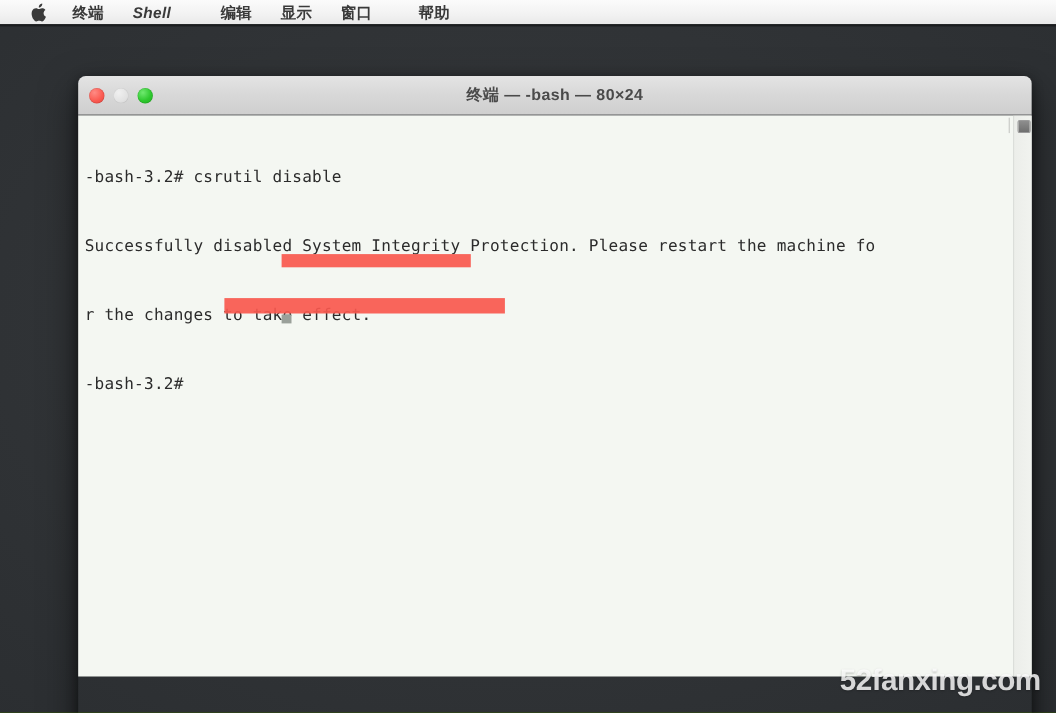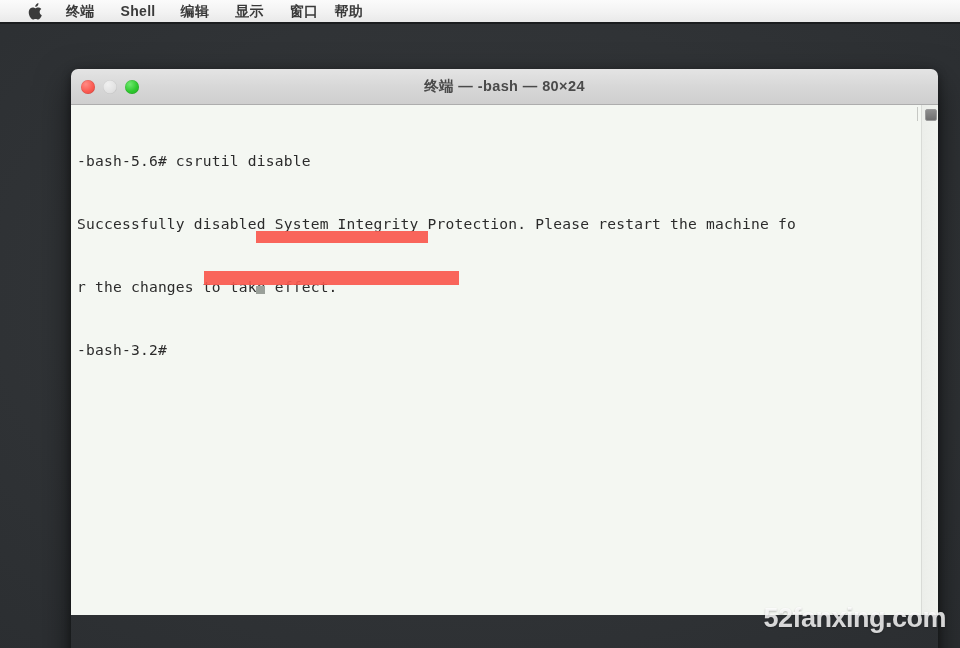--- a/index.html
+++ b/index.html
@@ -48,24 +48,24 @@
     cursor: default;
   }
   #apple-logo {
     margin-left: 28px;
     margin-right: 24px;
     display: flex;
     align-items: center;
     justify-content: center;
   }
   #menu-terminal { margin-right: 26px; }
-  #menu-shell    { margin-right: 14px; }
+  #menu-shell    { margin-right: 34px; font-style: italic; }
   #menu-edit     { margin-right: 26px; padding-left: 11px; }
   #menu-view     { margin-right: 26px; }
-  #menu-window   { }
+  #menu-window   { margin-right: 26px; }
   #menu-help     { margin-right: 26px; margin-left: 16px; }
 
   
   #terminal-window {
     position: absolute;
     left: 71px;
     top: 69px;
     width: 867px;
     height: 646px;
     border-radius: 7px 7px 5px 5px;
@@ -248,21 +248,21 @@
         <span class="light close"></span>
         <span class="light minimize"></span>
         <span class="light zoom"></span>
       </div>
       <div id="window-title">终端 — -bash — 80×24</div>
     </div>
 
     <div id="terminal-body">
 
       <div id="terminal-text">
-        <div class="term-line">-bash-5.6# csrutil disable</div>
+        <div class="term-line">-bash-3.2# csrutil disable</div>
         <div class="term-line">Successfully disabled System Integrity Protection. Please restart the machine fo</div>
         <div class="term-line">r the changes to take effect.</div>
         <div class="term-line">-bash-3.2# </div>
       </div>
 
       <div id="cursor-block"></div>
 
       <div class="redaction" id="redaction-1"></div>
       <div class="redaction" id="redaction-2"></div>
 

